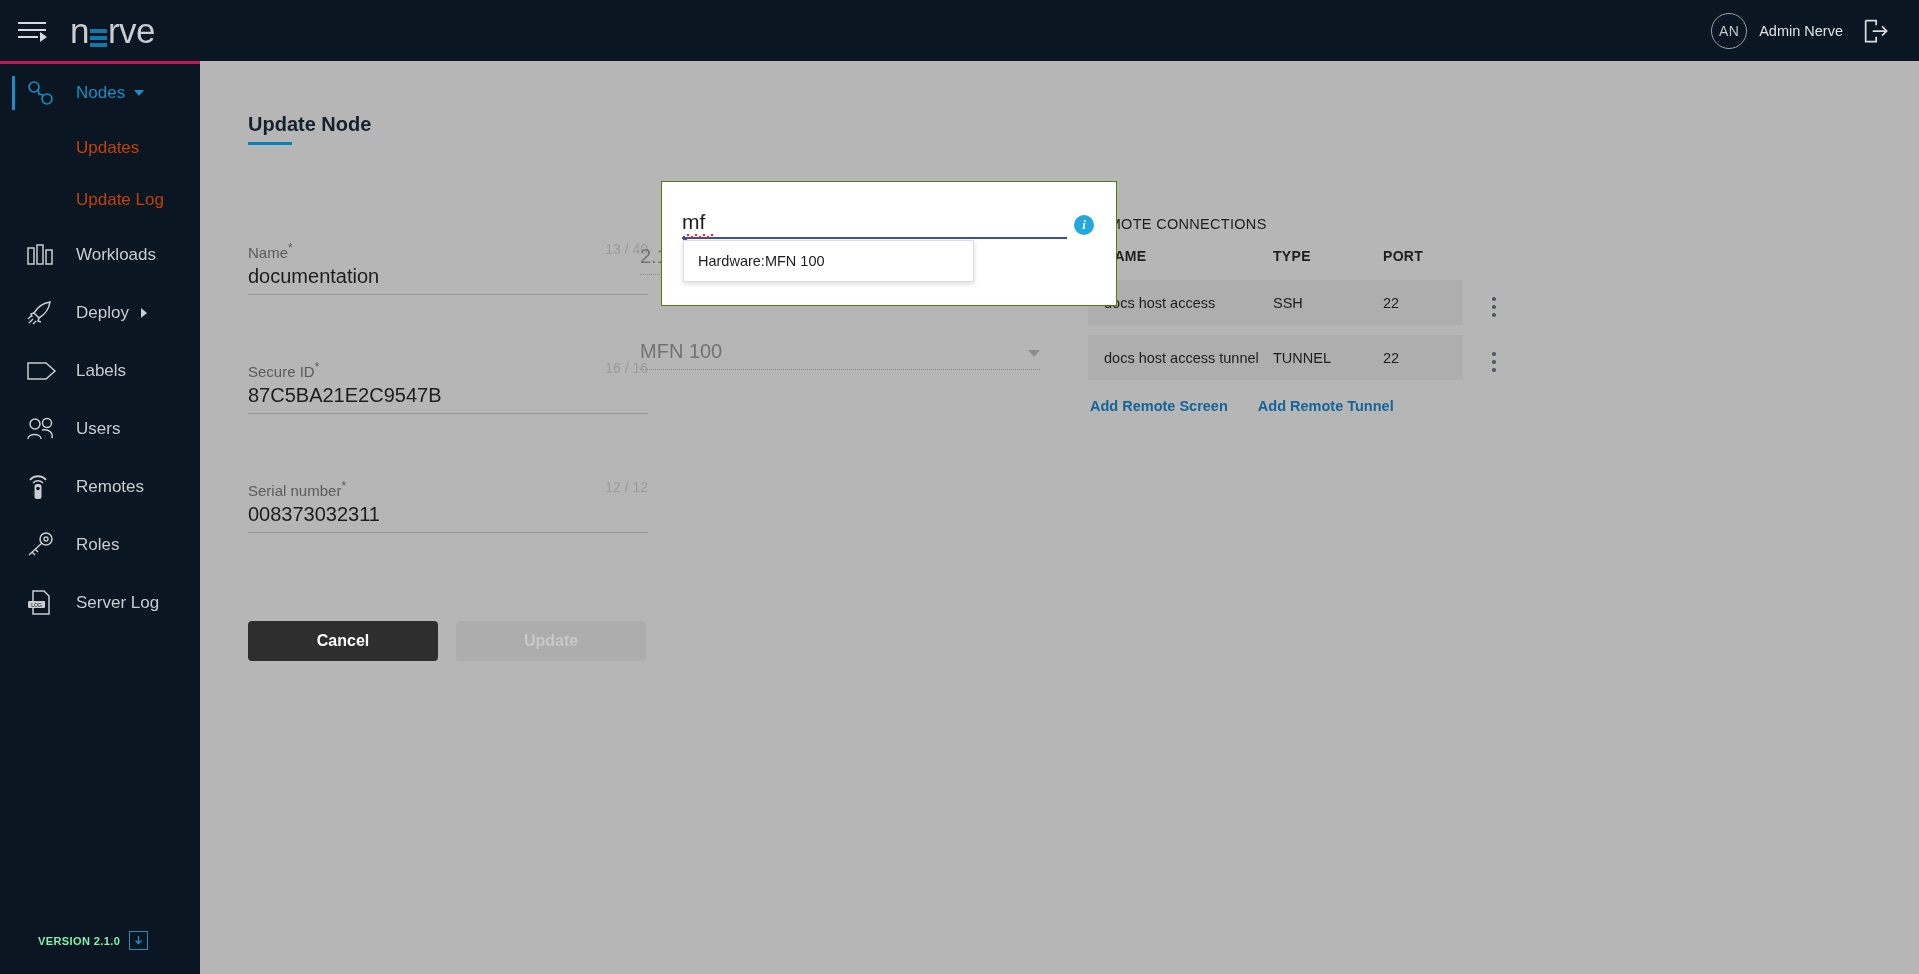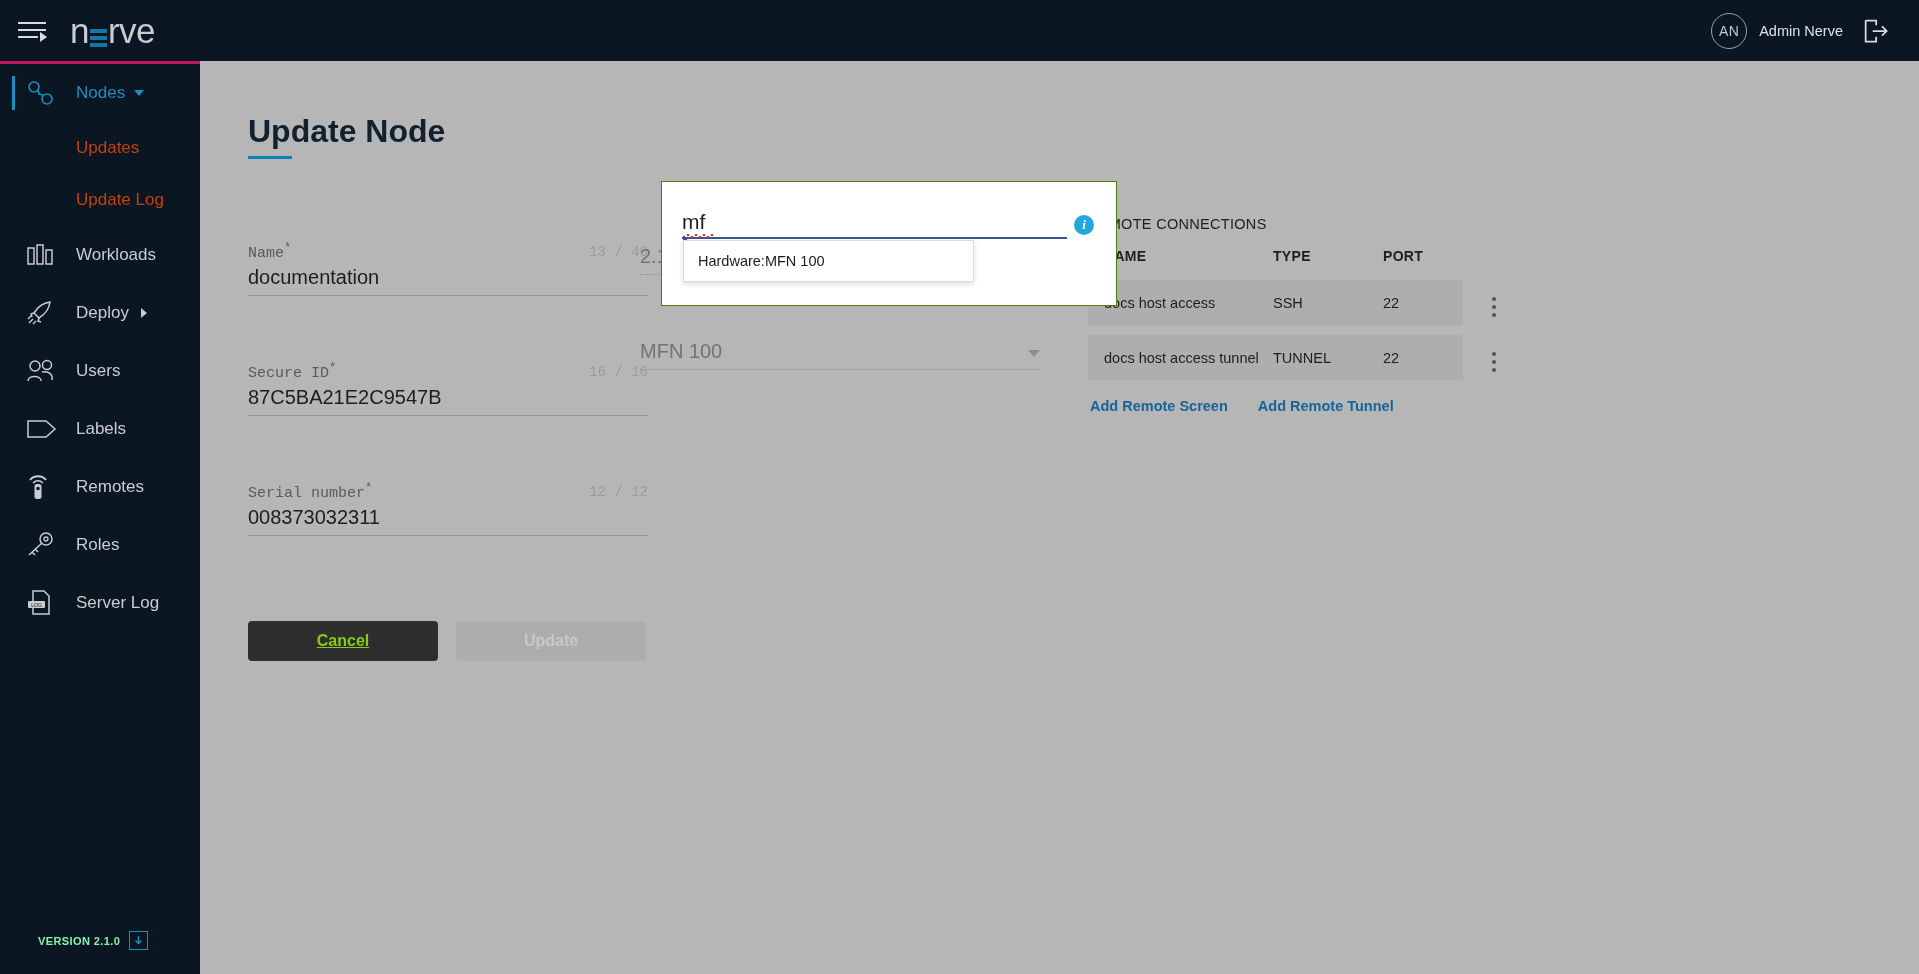--- a/index.html
+++ b/index.html
@@ -108,35 +108,35 @@
     display: flex; align-items: center; justify-content: center;
   }
 
   
   .main {
     position: absolute; top: 61px; left: 200px;
     width: 1719px; height: 913px; background: #b6b6b6;
   }
   .page-title {
     position: absolute; left: 48px; top: 52px;
-    font-size: 32px; font-weight: bold; color: #11212e; text-align: right;
+    font-size: 20px; font-weight: bold; color: #11212e; text-align: right;
   }
   .page-title::after {
     content: ""; display: block; width: 44px; height: 3px;
     background: #0d83b5; margin-top: 6px;
   }
 
   
   .col-left  { position: absolute; left: 48px; top: 180px; width: 400px; }
   .col-mid   { position: absolute; left: 440px; top: 180px; width: 400px; }
   .col-right { position: absolute; left: 888px; top: 155px; width: 420px; }
 
   .field { margin-bottom: 65px; position: relative; }
   .field-head {
-    display: flex; justify-content: space-between; align-items: center; font-family: Liberation Mono, monospace;
+    display: flex; justify-content: space-between; align-items: flex-start;
   }
   .field-label {
     font-size: 15px; color: #5b5b5b;
   }
   .field-label sup { color: #5b5b5b; font-size: 12px; }
   .field-count { font-size: 14px; color: #9b9b9b; }
   .field-value {
     font-size: 20px; color: #1d1d1d; padding-top: 4px; padding-bottom: 6px;
     border-bottom: 1px solid #969696;
   }
@@ -152,21 +152,21 @@
     border-top: 7px solid #8d8d8d; margin-bottom: 6px;
   }
 
   
   .btn-row { position: absolute; left: 48px; top: 560px; display: flex; gap: 18px; }
   .btn {
     width: 190px; height: 40px; border-radius: 4px; border: none;
     font-size: 16px; font-weight: bold; cursor: pointer;
     font-family: "Liberation Sans", sans-serif;
   }
-  .btn-cancel { background: #2e2e2e; color: #84cc16; text-decoration: underline; }
+  .btn-cancel { background: #2e2e2e; color: #ffffff; }
   .btn-update { background: #adadad; color: #c9c9c9; cursor: default; }
 
   
   .rc-title {
     font-size: 14.5px; color: #1e1e1e; letter-spacing: .3px; margin-bottom: 16px;
   }
   .rc-table { width: 420px; border-collapse: collapse; }
   .rc-table th {
     text-align: left; font-size: 14px; color: #1e1e1e;
     font-weight: bold; padding: 0 0 16px 0; letter-spacing: .3px;
@@ -305,37 +305,37 @@
           <path d="M8 13 L5 14 L6 17 M13 18 L12 21 L15 22" stroke="#c9ccd0" stroke-width="1.5"></path>
           <path d="M3 23 L7 19 M2 19 L5 16 M7 24 L10 21" stroke="#c9ccd0" stroke-width="1.4"></path>
         </svg>
       </span>
       <span class="lbl">Deploy</span>
       <span class="caret-right"></span>
     </div>
 
     <div class="nav-item">
       <span class="ic">
+        <svg width="32" height="22" viewBox="0 0 32 22" fill="none">
+          <path d="M2 3 H20 L29 11 L20 19 H2 Z" stroke="#c9ccd0" stroke-width="1.5"></path>
+        </svg>
+      </span>
+      <span class="lbl">Labels</span>
+    </div>
+
+    <div class="nav-item">
+      <span class="ic">
         <svg width="32" height="24" viewBox="0 0 32 24" fill="none">
           <circle cx="9" cy="7" r="5" stroke="#c9ccd0" stroke-width="1.5"></circle>
           <circle cx="21" cy="6" r="4.5" stroke="#c9ccd0" stroke-width="1.5"></circle>
           <path d="M2 22 C2 16 15 16 15 22" stroke="#c9ccd0" stroke-width="1.5"></path>
           <path d="M16 13 C24 12 27 16 26 21" stroke="#c9ccd0" stroke-width="1.5"></path>
         </svg>
       </span>
       <span class="lbl">Users</span>
-    </div>
-
-    <div class="nav-item">
-      <span class="ic">
-        <svg width="32" height="22" viewBox="0 0 32 22" fill="none">
-          <path d="M2 3 H20 L29 11 L20 19 H2 Z" stroke="#c9ccd0" stroke-width="1.5"></path>
-        </svg>
-      </span>
-      <span class="lbl">Labels</span>
     </div>
 
     <div class="nav-item">
       <span class="ic">
         <svg width="28" height="28" viewBox="0 0 28 28" fill="none">
           <path d="M4 7 C8 2 16 2 20 7" stroke="#c9ccd0" stroke-width="1.8"></path>
           <path d="M7 10 C10 7 14 7 17 10" stroke="#c9ccd0" stroke-width="1.6"></path>
           <rect x="8.5" y="11" width="7" height="15" rx="2.5" fill="#c9ccd0"></rect>
           <circle cx="12" cy="15.5" r="1.8" fill="#0a1621"></circle>
         </svg>

